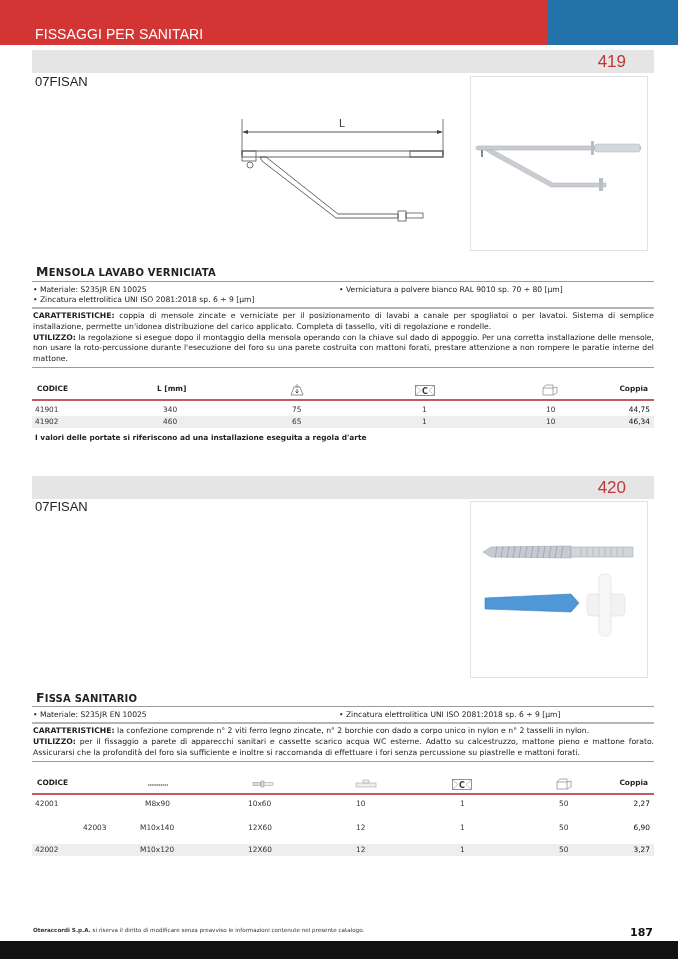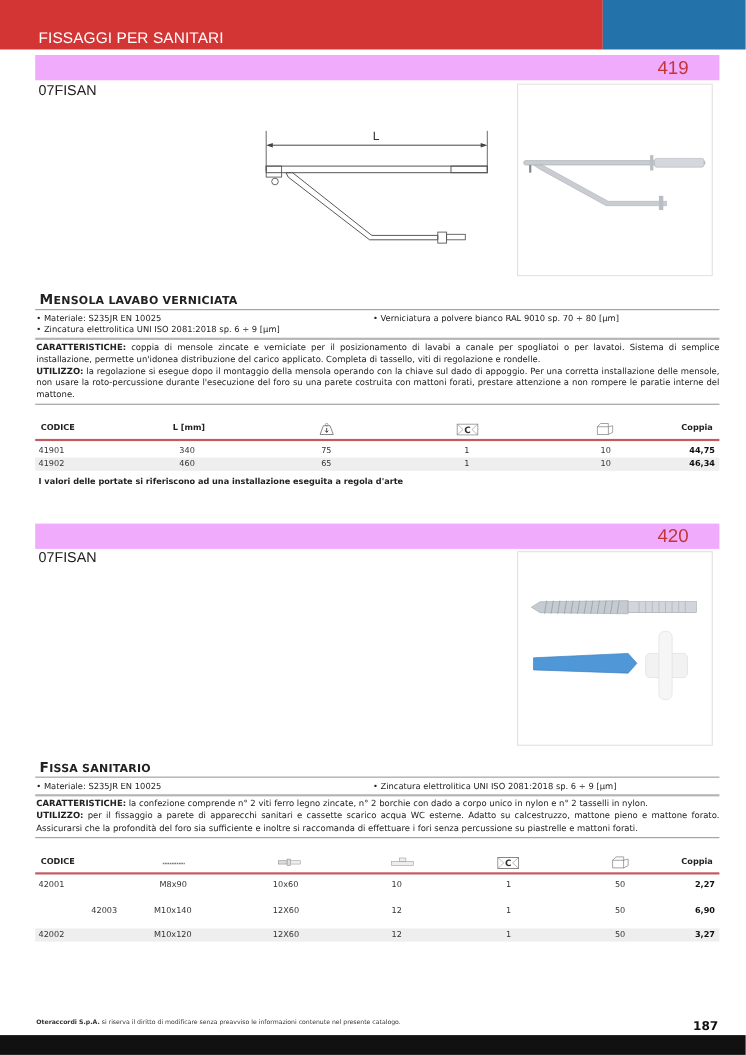--- a/index.html
+++ b/index.html
@@ -1,38 +1,38 @@
 <!DOCTYPE html>
 <html><head>
 <meta charset="utf-8">
 <style>
   * { box-sizing: border-box; margin: 0; padding: 0; }
   body { width: 678px; height: 959px; background: #ffffff; font-family: "DejaVu Sans", sans-serif; color: #222; position: relative; overflow: hidden; }
   .abs { position: absolute; }
   .topbar-red { left: 0; top: 0; width: 548px; height: 45px; background: #d33535; }
   .topbar-blue { left: 548px; top: 0; width: 130px; height: 45px; background: #2472aa; }
   .topbar-title { left: 35px; top: 26px; color: #fff; font-family: "Liberation Sans", sans-serif; font-size: 14px; letter-spacing: 0.1px; }
-  .secbar { left: 32px; width: 622px; height: 23px; background: #f0abfc; }
+  .secbar { left: 32px; width: 622px; height: 23px; background: #e5e5e5; }
   .secnum { right: 28px; color: #c2363a; font-family: "Liberation Sans", sans-serif; font-size: 17px; }
   .seccode { left: 35px; font-family: "Liberation Sans", sans-serif; font-size: 13px; color: #222; }
   .photo { border: 1px solid #e2e2e2; background: #fff; }
   .title-sc { left: 36px; font-family: "DejaVu Sans", sans-serif; font-weight: bold; font-size: 10px; letter-spacing: 0.2px; color: #222; text-transform: uppercase; }
   .title-sc .cap { font-size: 12.5px; }
   .rule { left: 32px; width: 622px; height: 1px; background: #9c9c9c; }
   .rule2 { left: 32px; width: 622px; height: 2px; background: #b5b5b5; }
   .bullet { font-size: 7.6px; color: #222; white-space: nowrap; }
   .para { left: 33px; width: 621px; font-size: 7.7px; line-height: 10.8px; color: #222; text-align: justify; }
   .para b { font-weight: bold; }
   .tbl { left: 32px; width: 622px; font-size: 7.2px; }
   .th { position: absolute; font-weight: bold; font-size: 7.4px; }
   .hdr-line { position: absolute; left: 0; width: 622px; height: 2px; background: #c35a60; }
   .row { position: absolute; left: 0; width: 622px; height: 12px; }
   .row.alt { background: #eeeeee; }
   .cell { position: absolute; top: 1px; font-size: 7.4px; color: #333; }
-  .cell.b { font-weight: bold; color: #111; }
+  .cell.b { font-weight: normal; color: #111; }
   .note { left: 35px; font-size: 7.4px; font-weight: bold; color: #222; }
   .footer-text { left: 33px; top: 927px; font-size: 5.6px; color: #333; }
   .footer-text b { font-weight: bold; }
   .pagenum { right: 25px; top: 926px; font-size: 11px; font-weight: bold; color: #111; }
   .bottombar { left: 0; top: 941px; width: 678px; height: 18px; background: #111111; }
   .icon-box { position: absolute; top: -2px; }
 </style>
 </head>
 <body>
 

